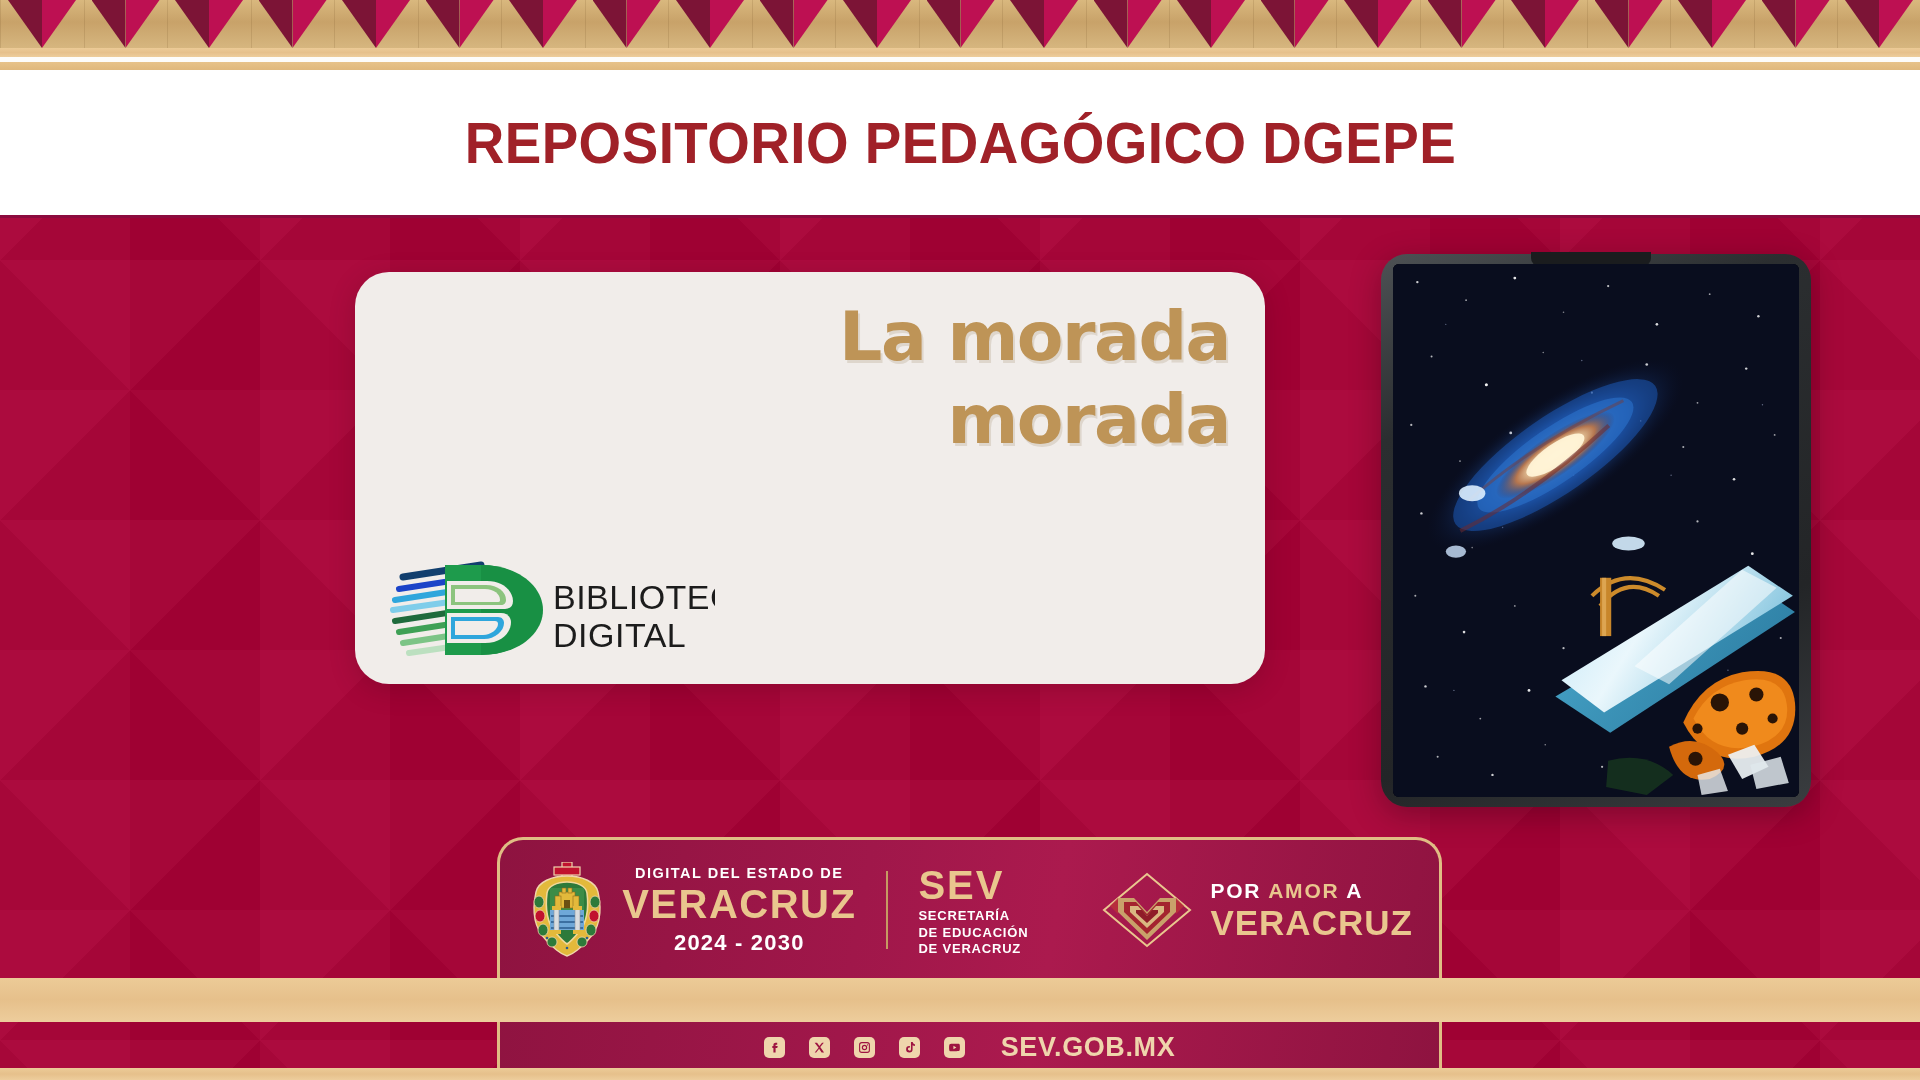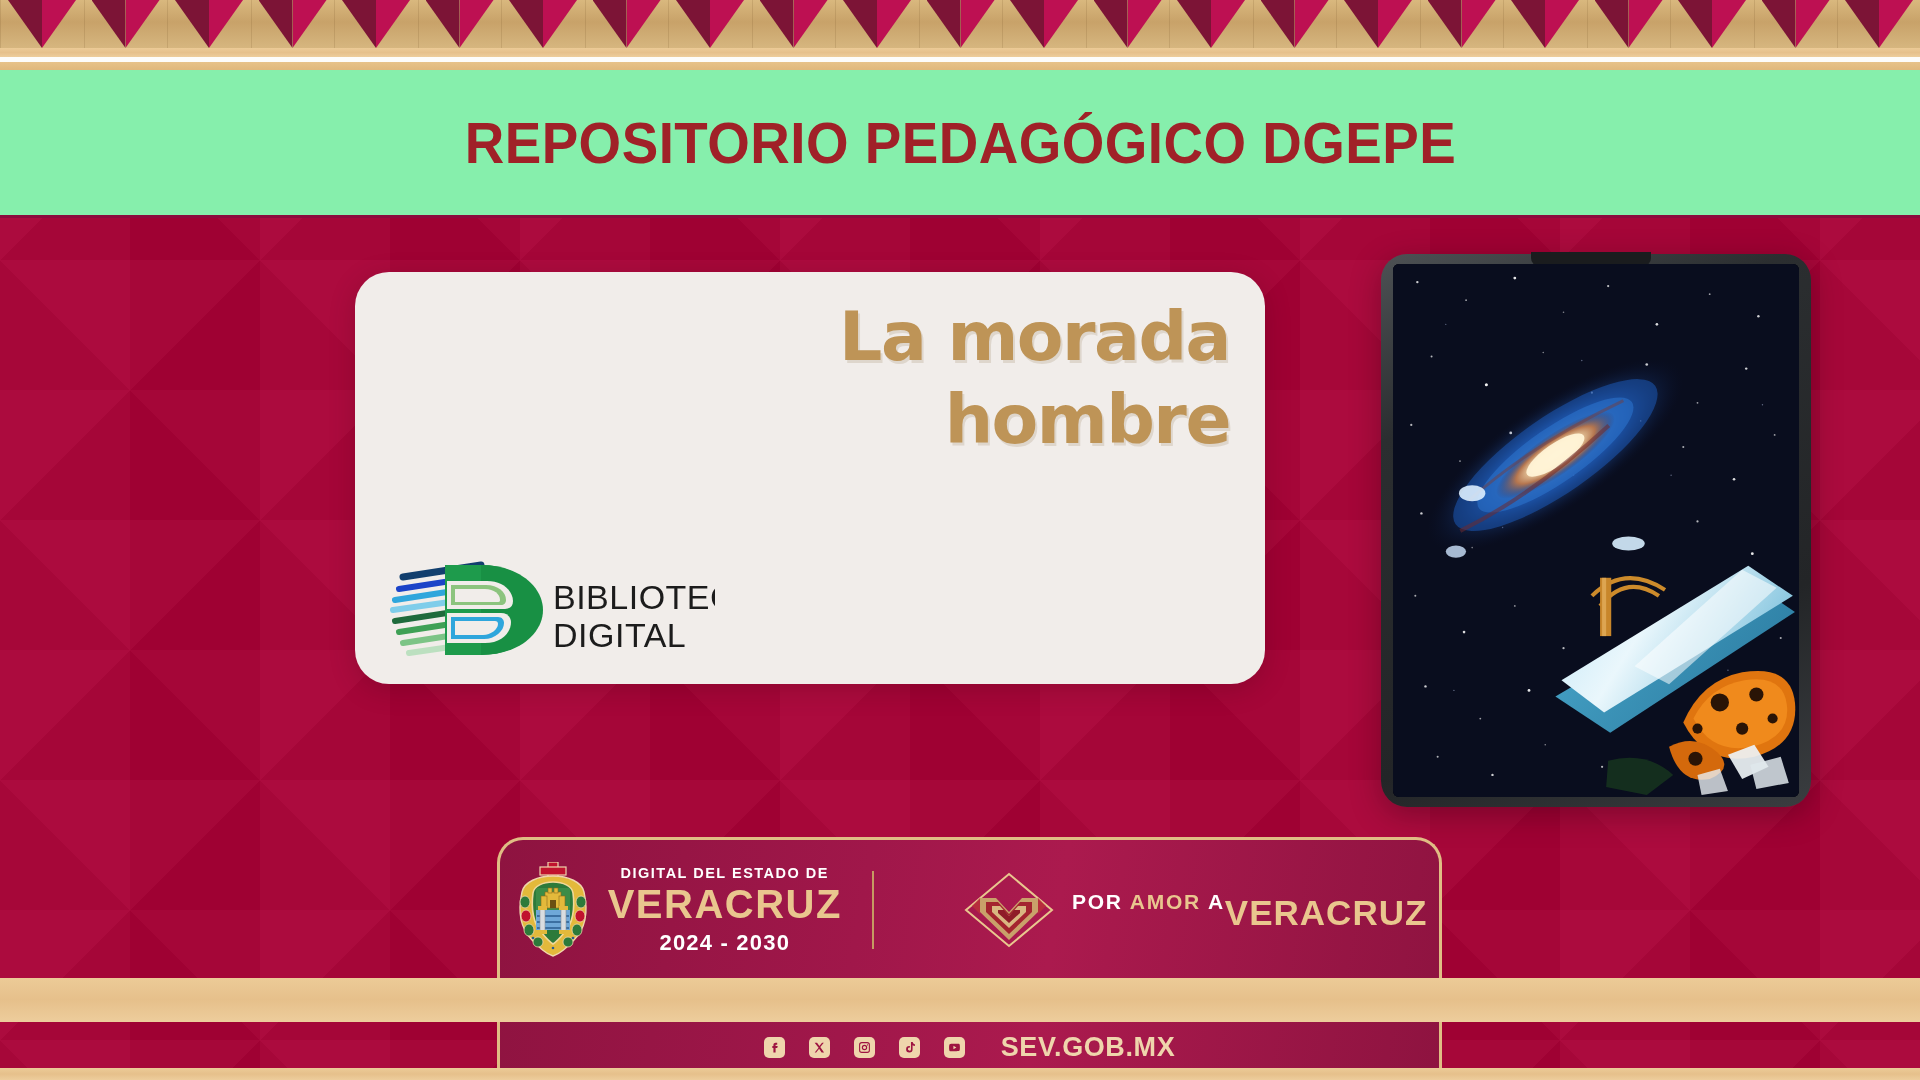--- a/index.html
+++ b/index.html
@@ -61,21 +61,21 @@
     background:rgba(120,88,45,.18);
   }
   .tri-strip.flipped .tri-units { transform:scaleY(1); }
 
   .gold-solid { background:linear-gradient(180deg,#eccb97 0%, #e6c08b 50%, #edcd9c 100%); }
   .gold-line  { background:linear-gradient(180deg,#e7c289,#e0b87c); }
 
   
   #header-bar {
     position:absolute; left:0; top:70px; width:1920px; height:145px;
-    background:#86efac;
+    background:#ffffff;
     display:flex; align-items:center; justify-content:center;
   }
   #header-title {
     font-family:"Liberation Sans Narrow","Liberation Sans",sans-serif;
     font-weight:bold;
     font-size:57px;
     letter-spacing:.5px;
     color:#A02128;
     transform:scaleX(.96);
     white-space:nowrap;
@@ -174,21 +174,21 @@
   }
   .gov-divider { width:2px; height:78px; background:#C69A62; margin:0 16px; }
   .sev-block { display:flex; flex-direction:column; line-height:1.05; }
   .sev-title { font-size:40px; font-weight:bold; color:#E9C68E; letter-spacing:2px; }
   .sev-sub { font-size:13px; font-weight:bold; color:#FFFFFF; letter-spacing:.8px; margin-top:3px; }
 
   
   .amor-lockup { display:flex; align-items:center; gap:16px; }
   .amor-mark { width:94px; height:80px; }
   .amor-mark svg { display:block; width:94px; height:80px; }
-  .amor-text { display:flex; flex-direction:row; line-height:1; }
+  .amor-text { display:flex; flex-direction:column; line-height:1; }
   .amor-l1 { font-size:21px; font-weight:bold; letter-spacing:1.8px; color:#FFFFFF; }
   .amor-l1 em { font-style:normal; color:#E9C68E; }
   .amor-l2 { font-size:35px; font-weight:bold; letter-spacing:1px; color:#E9C68E; margin-top:4px; }
 
   
   #social-row {
     position:absolute; left:0; right:0; bottom:24px;
     display:flex; align-items:center; justify-content:center; gap:24px;
   }
   .social-icon {
@@ -338,21 +338,21 @@
 
   <div id="header-bar">
     <div id="header-title">REPOSITORIO PEDAGÓGICO DGEPE</div>
   </div>
   <div class="band" style="top:215px; height:3px; background:#8C0B3E;"></div>
 
   <div id="title-card">
 
     <div id="book-title">
       <div>La morada</div>
-      <div>hombre</div>
+      <div>morada</div>
     </div>
 
     <div id="bibdig-logo">
       <svg viewBox="0 0 330 108" xmlns="http://www.w3.org/2000/svg">
 
         <g stroke-linecap="round">
           <line x1="18" y1="26" x2="96" y2="14" stroke="#123F6E" stroke-width="7"></line>
           <line x1="14" y1="38" x2="92" y2="26" stroke="#1B43C8" stroke-width="6"></line>
           <line x1="10" y1="49" x2="88" y2="37" stroke="#2FA6DC" stroke-width="6"></line>
           <line x1="8" y1="59" x2="86" y2="48" stroke="#7FCDEA" stroke-width="6"></line>
@@ -571,20 +571,26 @@
                 <circle cx="61" cy="76" r="1.3"></circle>
             </g>
           </svg>
         </div>
         <div class="gov-text">
           <span class="gov-l1">DIGITAL DEL ESTADO DE</span>
           <span class="gov-l2">VERACRUZ</span>
           <span class="gov-l3">2024 - 2030</span>
         </div>
         <div class="gov-divider"></div>
+        <div class="sev-block">
+          <span class="sev-title">SEV</span>
+          <span class="sev-sub">SECRETARÍA</span>
+          <span class="sev-sub">DE EDUCACIÓN</span>
+          <span class="sev-sub">DE VERACRUZ</span>
+        </div>
       </div>
 
       <div class="amor-lockup">
         <div class="amor-mark">
           <svg viewBox="0 0 94 80" xmlns="http://www.w3.org/2000/svg">
 
             <path d="M47 4 L90 40 L47 76 L4 40 Z" fill="none" stroke="#E9C68E" stroke-width="2"></path>
 
             <path d="M18 28 L34 28 L47 42 L60 28 L76 28 L76 42 L47 70 L18 42 Z" fill="#C9A16A"></path>
             <path d="M24 32 L36 32 L47 44 L58 32 L70 32 L70 42 L47 64 L24 42 Z" fill="#A4242F"></path>

